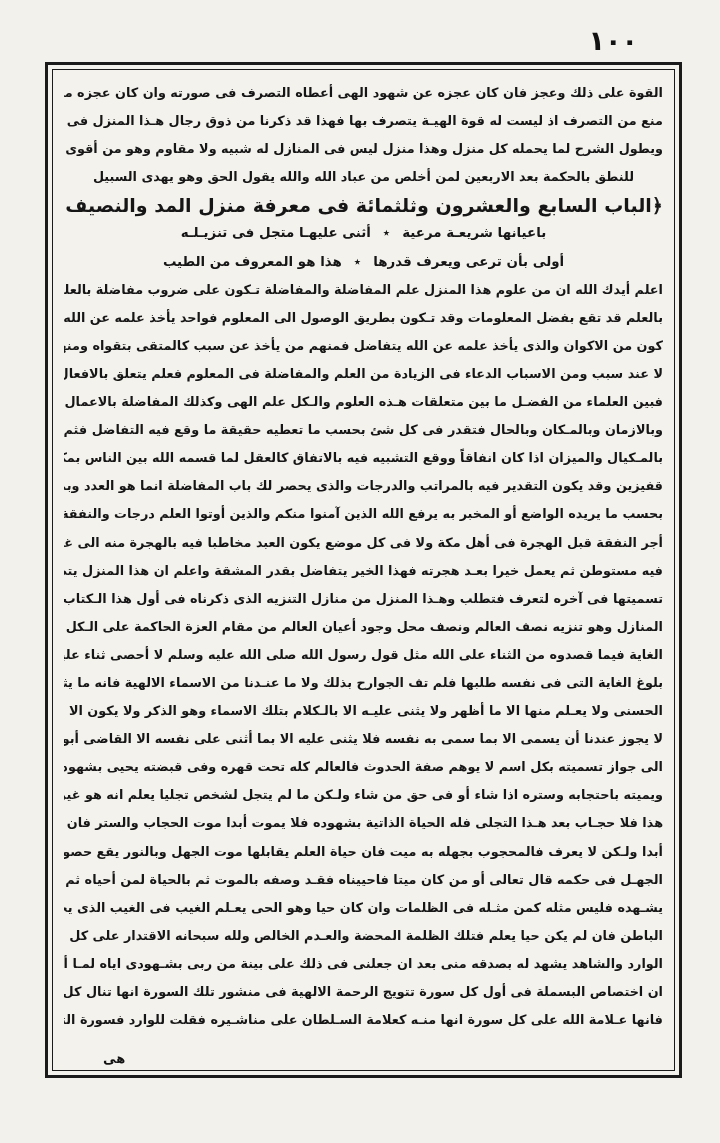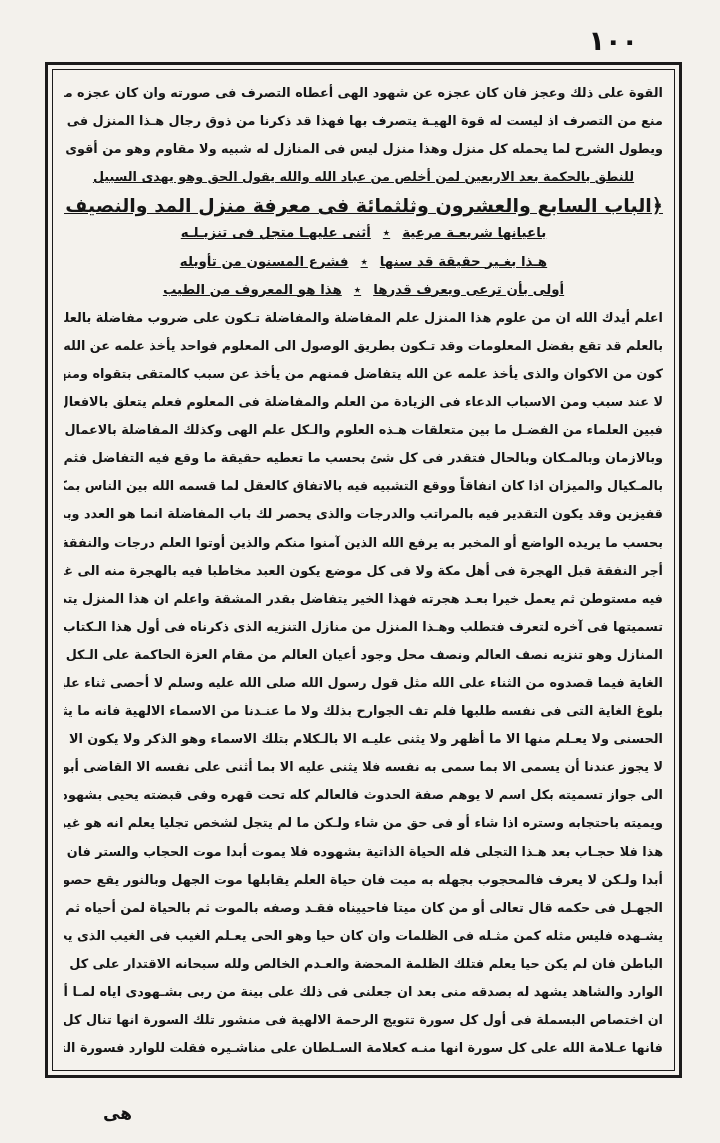--- a/index.html
+++ b/index.html
@@ -32,50 +32,47 @@
     color: #161616;
     font-weight: bold;
   }
   .line {
     height: 28.1px; line-height: 28.1px;
     font-size: 12.8px;
     text-align: justify; text-align-last: justify;
     overflow: hidden;
     white-space: nowrap;
   }
-  .center { text-align: right; text-align-last: center; text-decoration: underline; }
+  .center { text-align: right; text-align-last: center; }
   .heading { font-size: 19px; }
   .poem { font-size: 13.4px; }
   .poem .sep { margin: 0 12px; }
   .catchword {
-    position: absolute; left: 103px; top: 1103px;
-    font-size: 17px; font-weight: bold; color: #121212;
+    position: absolute; left: 103px; top: 1051px;
+    font-size: 13px; font-weight: bold; color: #121212;
     direction: rtl;
   }
 </style>
 </head>
 <body>
 
 <div class="page-number">١٠٠</div>
 
 <div class="frame">
   <div class="frame-inner">
 
     <div class="line">القوة على ذلك وعجز فان كان عجزه عن شهود الهى أعطاه التصرف فى صورته وان كان عجزه من خلف حجاب نفسه</div>
     <div class="line">منع من التصرف اذ ليست له قوة الهيـة يتصرف بها فهذا قد ذكرنا من ذوق رجال هـذا المنزل فى هـذا المنزل ما بيناه</div>
     <div class="line">ويطول الشرح لما يحمله كل منزل وهذا منزل ليس فى المنازل له شبيه ولا مقاوم وهو من أقوى المنازل منه يقع الاخلاص</div>
     <div class="line center">للنطق بالحكمة بعد الاربعين لمن أخلص من عباد الله  والله يقول الحق وهو يهدى السبيل</div>
 
     <div class="line center heading">﴿الباب السابع والعشرون وثلثمائة فى معرفة منزل المد والنصيف من الحضرة المحمدية﴾</div>
 
     <div class="line center poem">
       <span>باعيانها شريعـة مرعية</span><span class="sep">٭</span><span>أثنى عليهـا متجل فى تنزيـلـه</span>
-    </div>
-    <div class="line center poem">
-      <span>هـذا بغـير حقيقة قد سنها</span><span class="sep">٭</span><span>فشرع المسنون من تأويله</span>
     </div>
     <div class="line center poem">
       <span>أولى بأن ترعى ويعرف قدرها</span><span class="sep">٭</span><span>هذا هو المعروف من الطيب</span>
     </div>
 
     <div class="line">اعلم أيدك الله ان من علوم هذا المنزل علم المفاضلة والمفاضلة تـكون على ضروب مفاضلة بالعلم ومفاضلة بالعمل والمفاضلة</div>
     <div class="line">بالعلم قد تقع بفضل المعلومات وقد تـكون بطريق الوصول الى المعلوم فواحد يأخذ علمه عن الله وآخر يأخـذ علمه عن</div>
     <div class="line">كون من الاكوان والذى يأخذ علمه عن الله يتفاضل فمنهم من يأخذ عن سبب كالمتقى بتقواه ومنهم من يأخذ عن الله</div>
     <div class="line">لا عند سبب ومن الاسباب الدعاء فى الزيادة من العلم والمفاضلة فى المعلوم فعلم يتعلق بالافعال وآخر بالاسماء وآخر بالذات</div>
     <div class="line">فبين العلماء من الفضـل ما بين متعلقات هـذه العلوم والـكل علم الهى وكذلك المفاضلة بالاعمال قد تـكون باعيانها</div>

